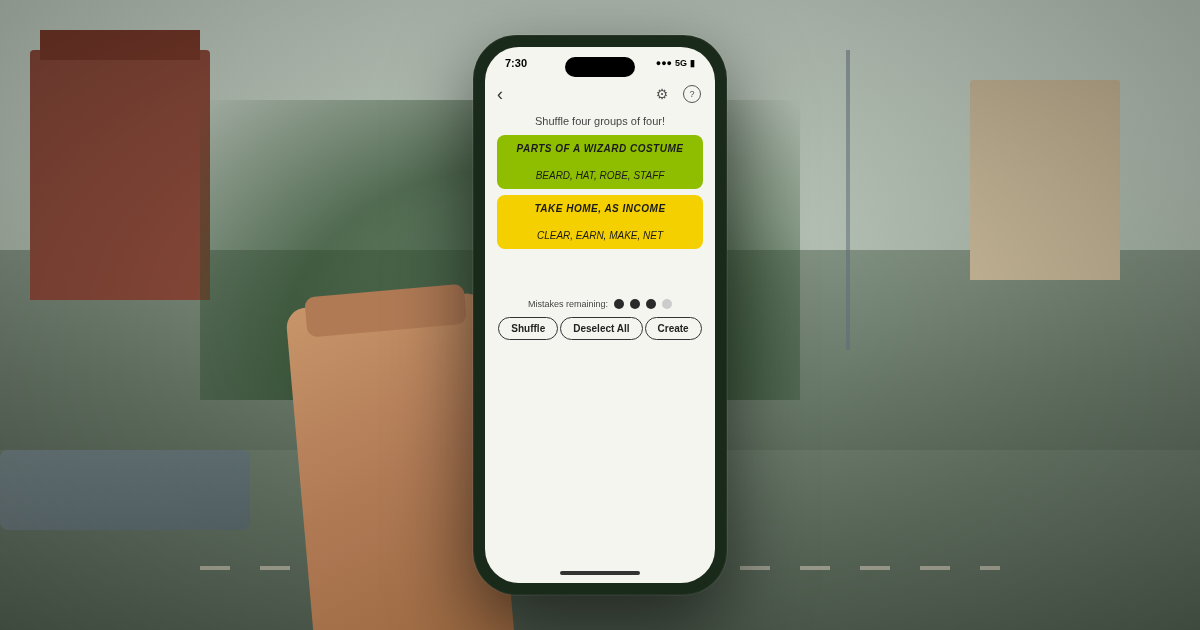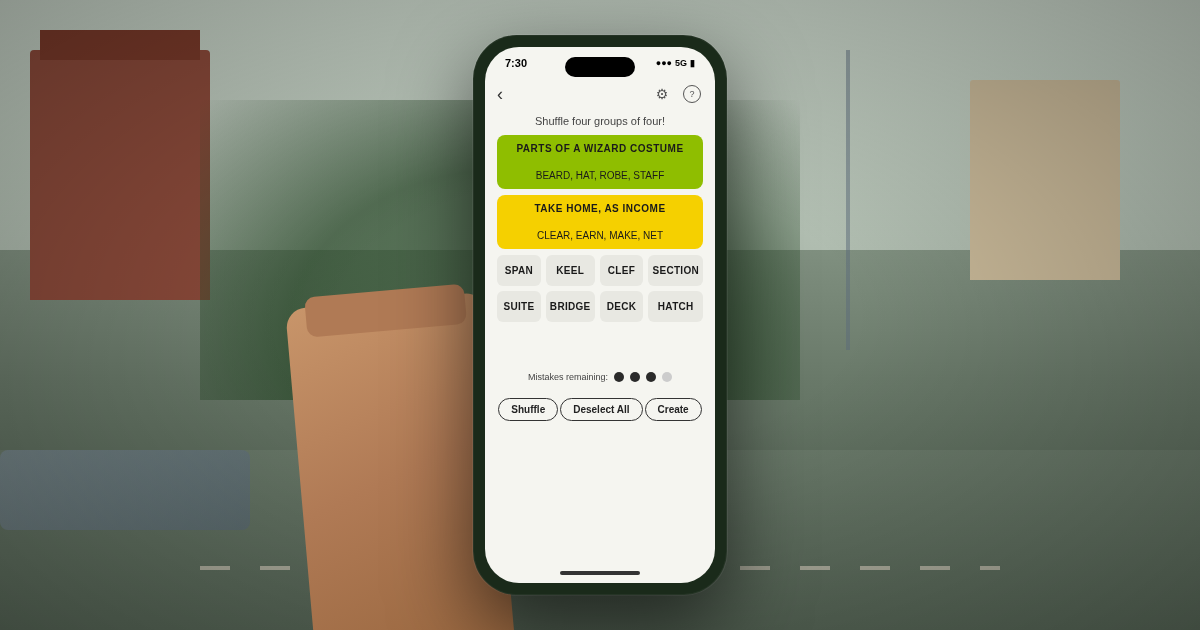--- a/index.html
+++ b/index.html
@@ -194,20 +194,21 @@
       font-size: 11px;
       color: #444;
       padding: 2px 0;
     }
 
     
     .solved-group {
       border-radius: 8px;
       padding: 8px 12px;
       text-align: center;
+      font-style: italic;
     }
     .solved-group-title {
       font-size: 10px;
       font-weight: 800;
       letter-spacing: 0.5px;
       text-transform: uppercase;
       color: #1a1a1a;
     }
     .solved-group-words {
       font-size: 10px;
@@ -257,21 +258,21 @@
     }
     .mistake-dot.empty {
       background: #ccc;
     }
 
     
     .buttons-row {
       display: flex;
       justify-content: center;
       gap: 2px;
-      margin-top: 10px;
+      margin-top: 2px;
     }
     .game-btn {
       border: 1.5px solid #333;
       background: transparent;
       border-radius: 20px;
       padding: 5px 12px;
       font-size: 10px;
       font-weight: 600;
       color: #222;
       cursor: pointer;
@@ -355,30 +356,20 @@
         <div class="solved-group group-green">
           <div class="solved-group-title">PARTS OF A WIZARD COSTUME</div>
           <div class="solved-group-words">BEARD, HAT, ROBE, STAFF</div>
         </div>
 
         <div class="solved-group group-yellow">
           <div class="solved-group-title">TAKE HOME, AS INCOME</div>
           <div class="solved-group-words">CLEAR, EARN, MAKE, NET</div>
         </div>
 
-        <div class="word-grid" id="word-grid">
-        <div class="word-tile">SPAN</div>
-            <div class="word-tile">KEEL</div>
-            <div class="word-tile">CLEF</div>
-            <div class="word-tile">SECTION</div>
-            <div class="word-tile">SUITE</div>
-            <div class="word-tile">BRIDGE</div>
-            <div class="word-tile">DECK</div>
-            <div class="word-tile">HATCH</div>
-          </div>
 
         <div class="mistakes-row">
           <span>Mistakes remaining:</span>
           <span class="mistake-dot"></span>
           <span class="mistake-dot"></span>
           <span class="mistake-dot"></span>
           <span class="mistake-dot empty"></span>
         </div>
 
         <div class="buttons-row" id="buttons-row">

